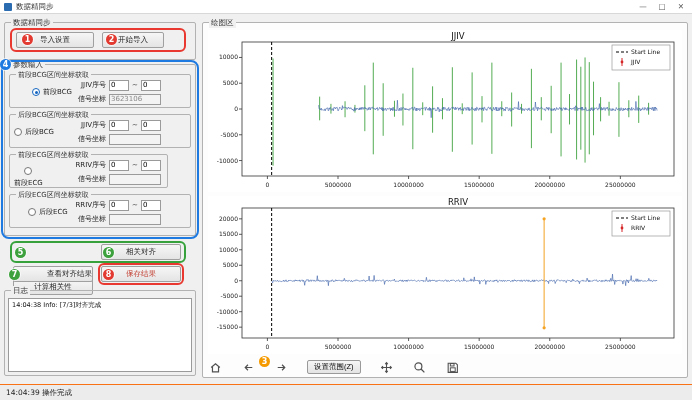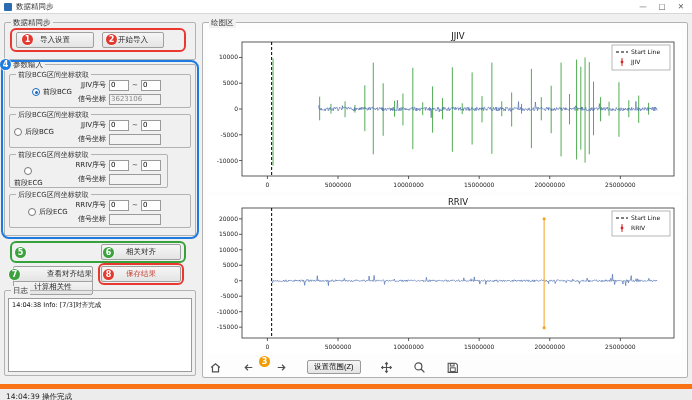--- a/index.html
+++ b/index.html
@@ -61,21 +61,21 @@
   svg text { font-family:"DejaVu Sans","Liberation Sans",sans-serif; }
 
   
   .toolbar { position:absolute; left:208px; top:358px; height:18px; display:flex; align-items:center; gap:19px; z-index:10; }
   .ticon { width:14px; height:14px; display:inline-flex; align-items:center; justify-content:center; cursor:pointer; }
   .rangebtn { height:14px; padding:0 6px; background:linear-gradient(#f6f6f6,#e4e4e4);
     border:1px solid #9a9a9a; border-radius:2px; font-size:7.5px; line-height:12px; cursor:pointer; }
 
   
   .statusbar { position:absolute; left:0; top:384px; width:692px; height:16px; background:#ececec;
-    border-top:5px solid #f97316; }
+    border-top:1px solid #f97316; }
   .statusmsg { position:absolute; left:6px; top:0; line-height:16px; font-size:7.5px; color:#222; }
   .progress { position:absolute; left:80px; top:18px; width:608px; height:12px; border-radius:2px;
     background:linear-gradient(90deg,#cfe9b8 0%,#8fd08a 25%,#5cb86e 50%,#4fae9b 72%,#57a7c8 100%);
     text-align:center; line-height:12px; font-size:7.5px; color:#10303a; }
 </style>
 </head>
 <body>
 
 <div class="titlebar">
   <span class="appicon"></span>

